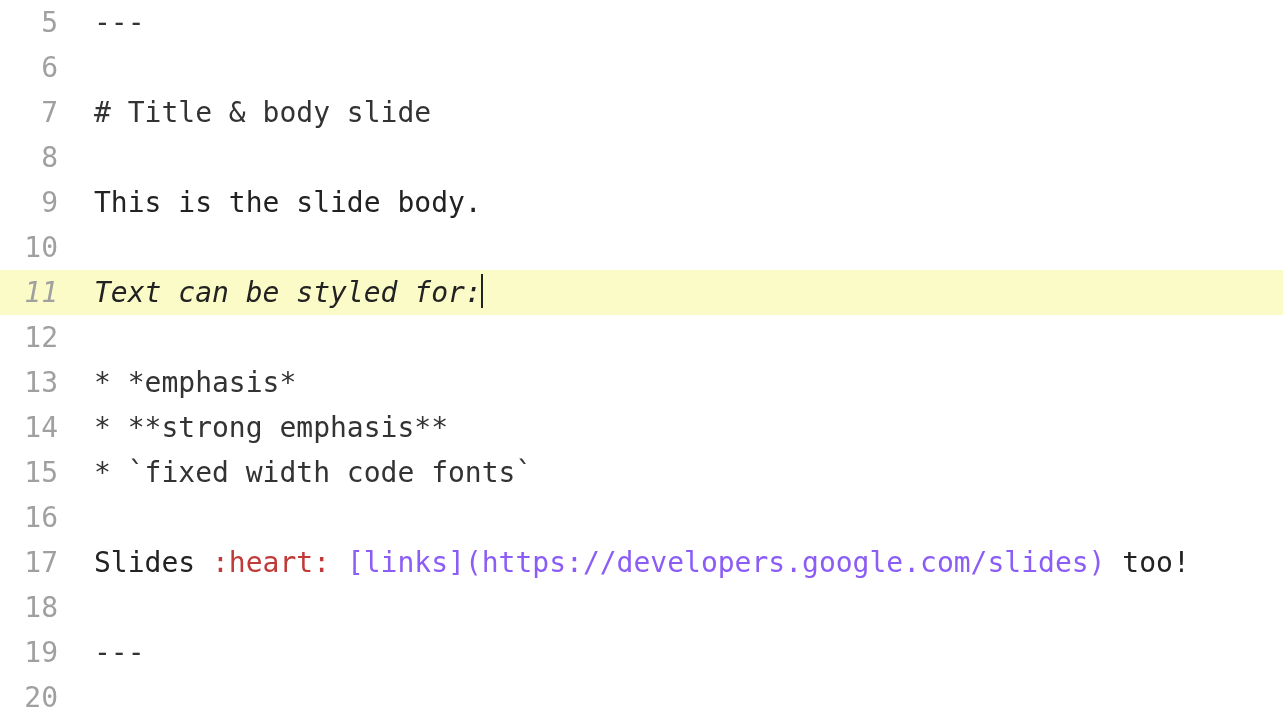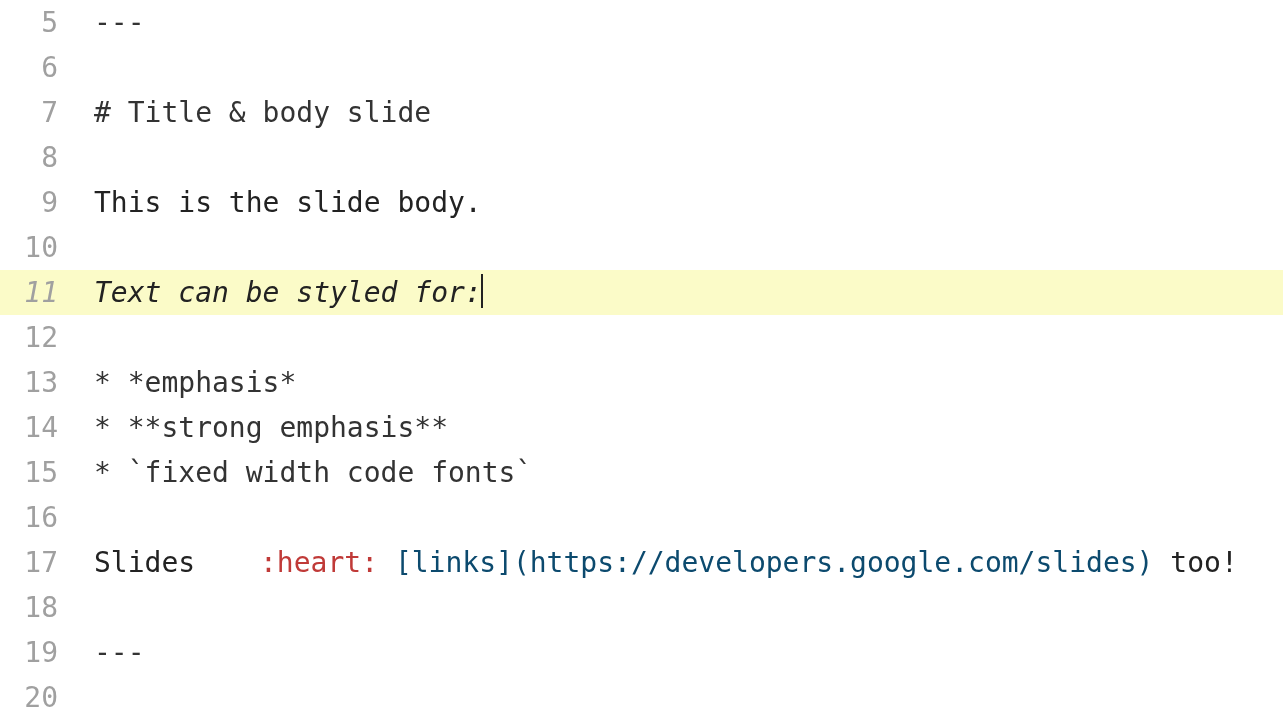--- a/index.html
+++ b/index.html
@@ -33,22 +33,22 @@
     padding-right: 14px;
     color: #a0a0a0;
     user-select: none;
   }
   .code {
     padding-left: 22px;
     white-space: pre;
   }
   .seg { display: inline; }
   .tk-punc { color: #333; }
-  .tk-emoji { color: #c03a38; margin-left: 48px; }
-  .tk-link  { color: #0c4a6e; }
+  .tk-emoji { color: #c03a38; }
+  .tk-link  { color: #8b5cf6; }
   .cursor {
     display: inline-block;
     width: 0;
     border-left: 2px solid #222;
     height: 34px;
     vertical-align: -6px;
     margin-left: -1px;
   }
 </style>
 </head>

